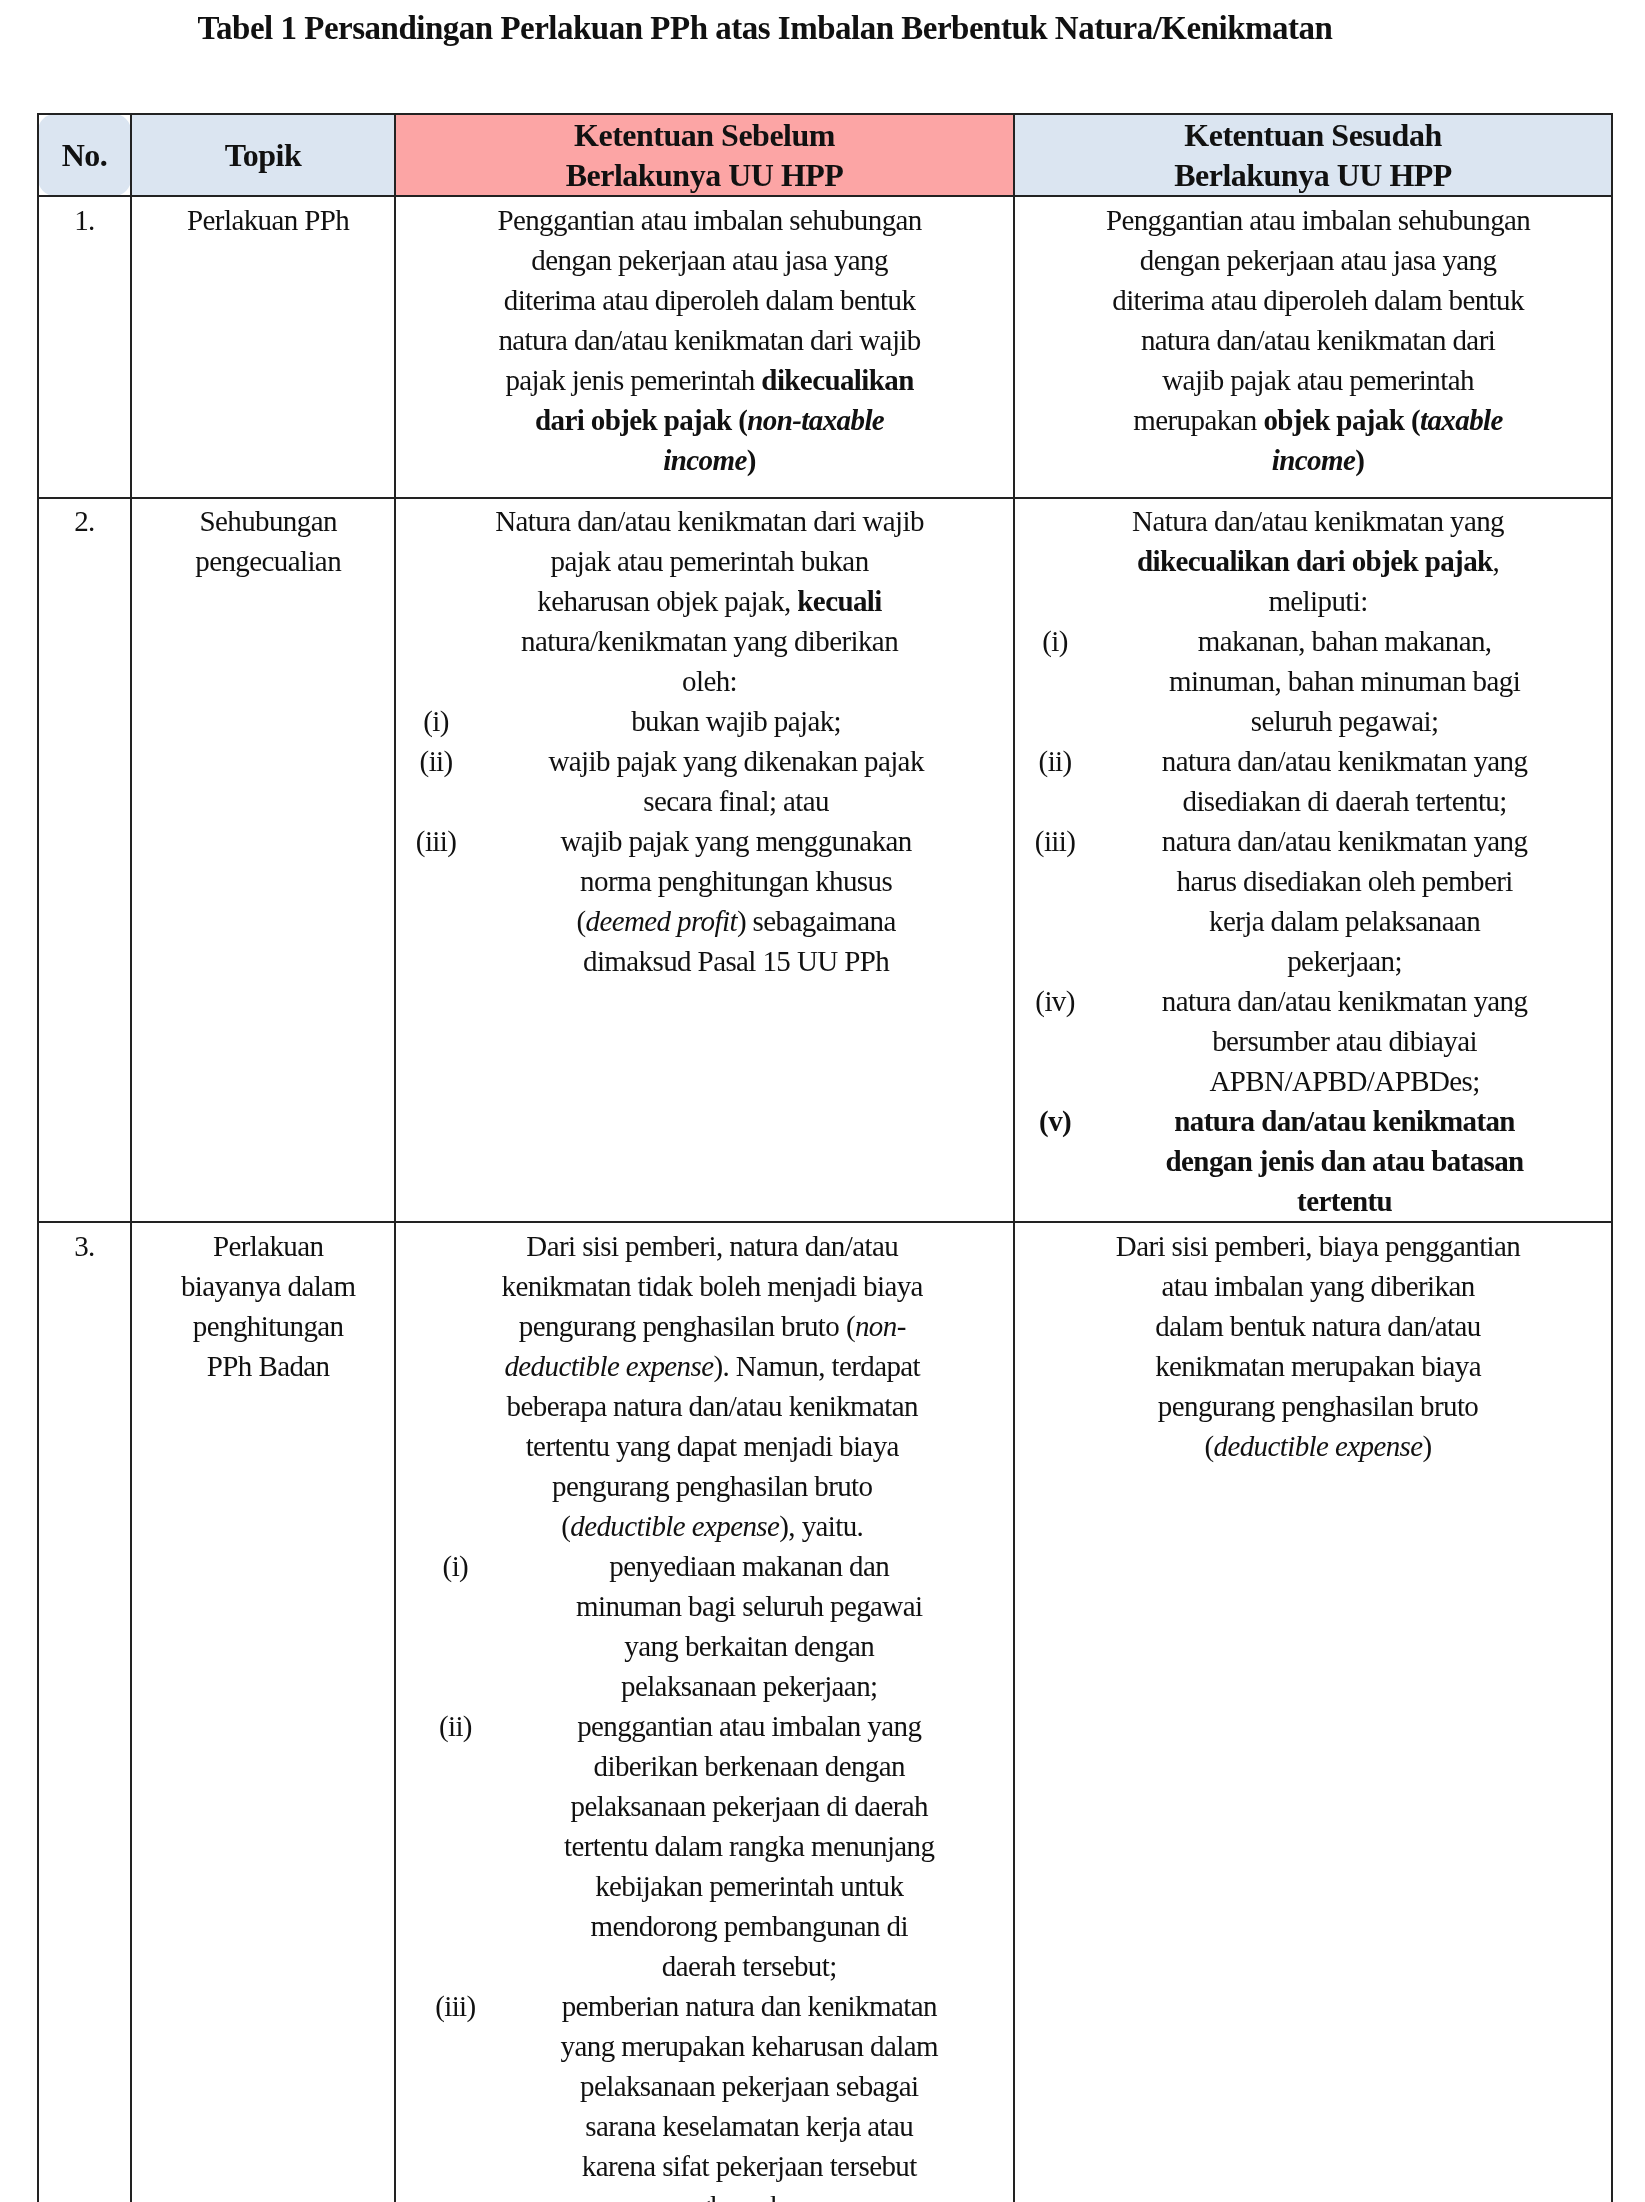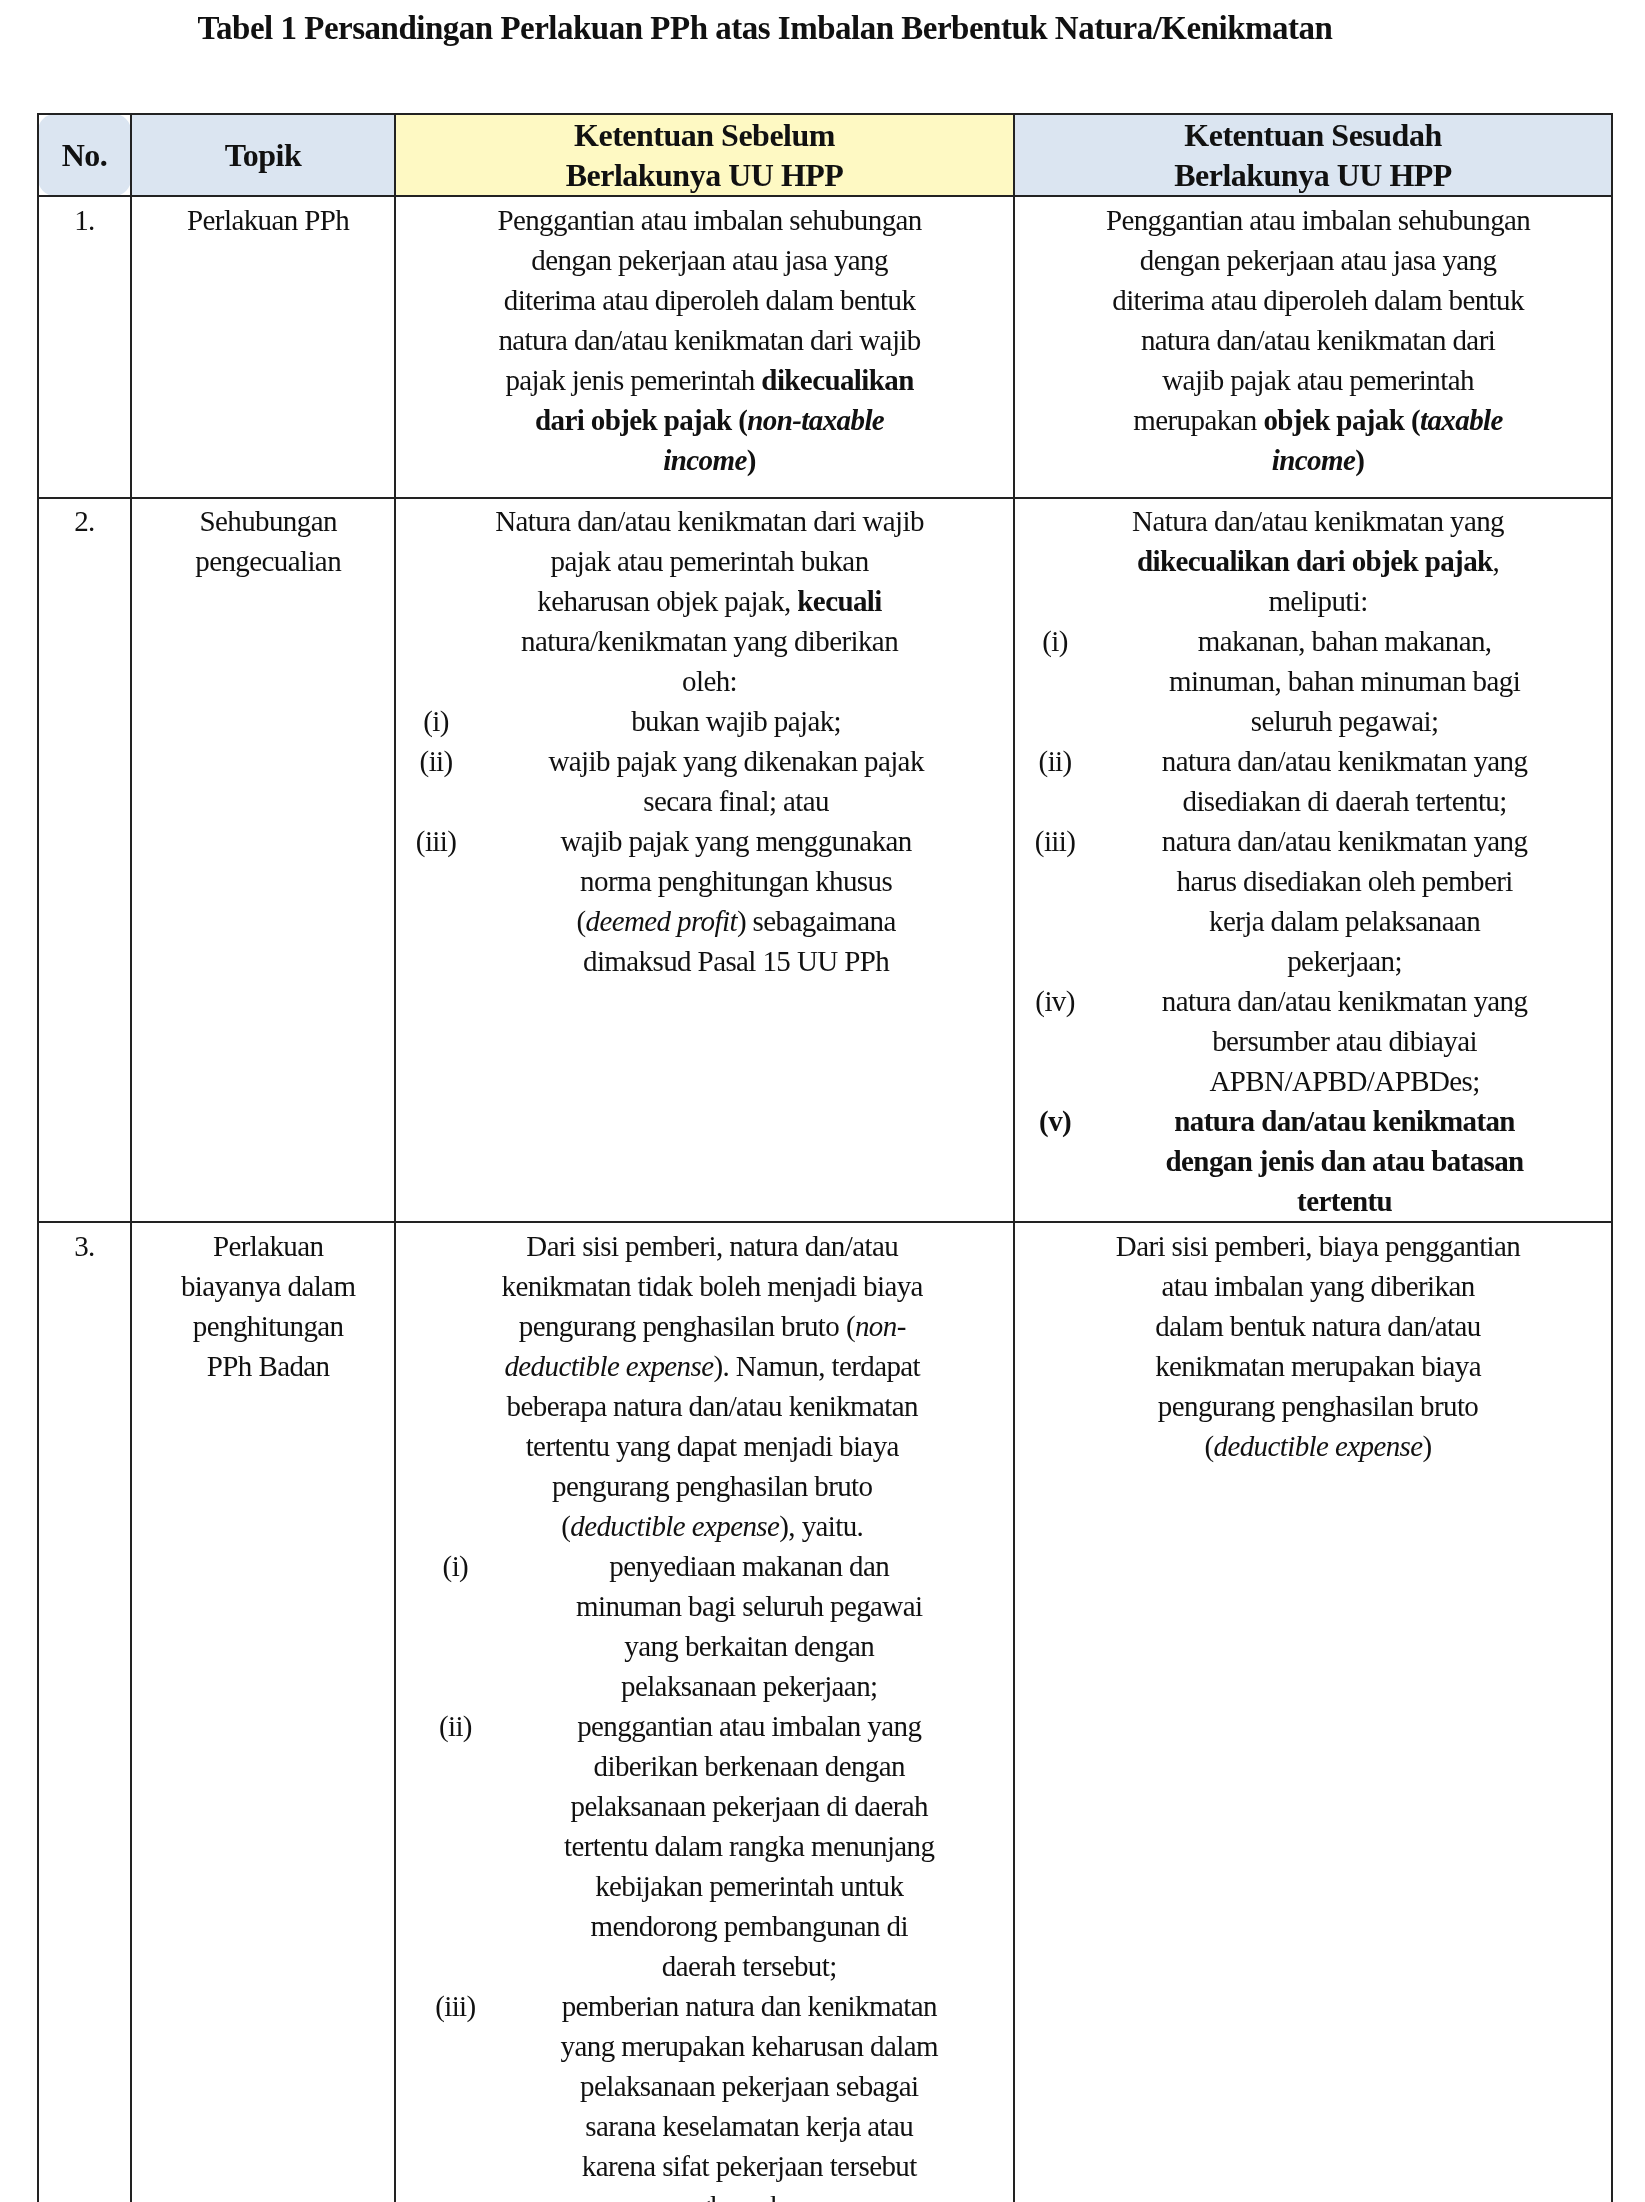--- a/index.html
+++ b/index.html
@@ -41,21 +41,21 @@
   <colgroup>
       <col class="c-no">
       <col class="c-topik">
       <col class="c-before">
       <col class="c-after">
     </colgroup>
   <thead>
     <tr>
       <th style="background: rgb(219, 229, 241); border-radius: 17px;">No.</th>
       <th style="background: rgb(219, 229, 241);">Topik</th>
-      <th style="background: #fef9c3;">
+      <th style="background: #fca5a5;">
         <span class="line">Ketentuan Sebelum</span>
         <span class="line">Berlakunya UU HPP</span>
       </th>
       <th style="background: rgb(219, 229, 241);">
         <span class="line">Ketentuan Sesudah</span>
         <span class="line">Berlakunya UU HPP</span>
       </th>
     </tr>
   </thead>
   <tbody>

